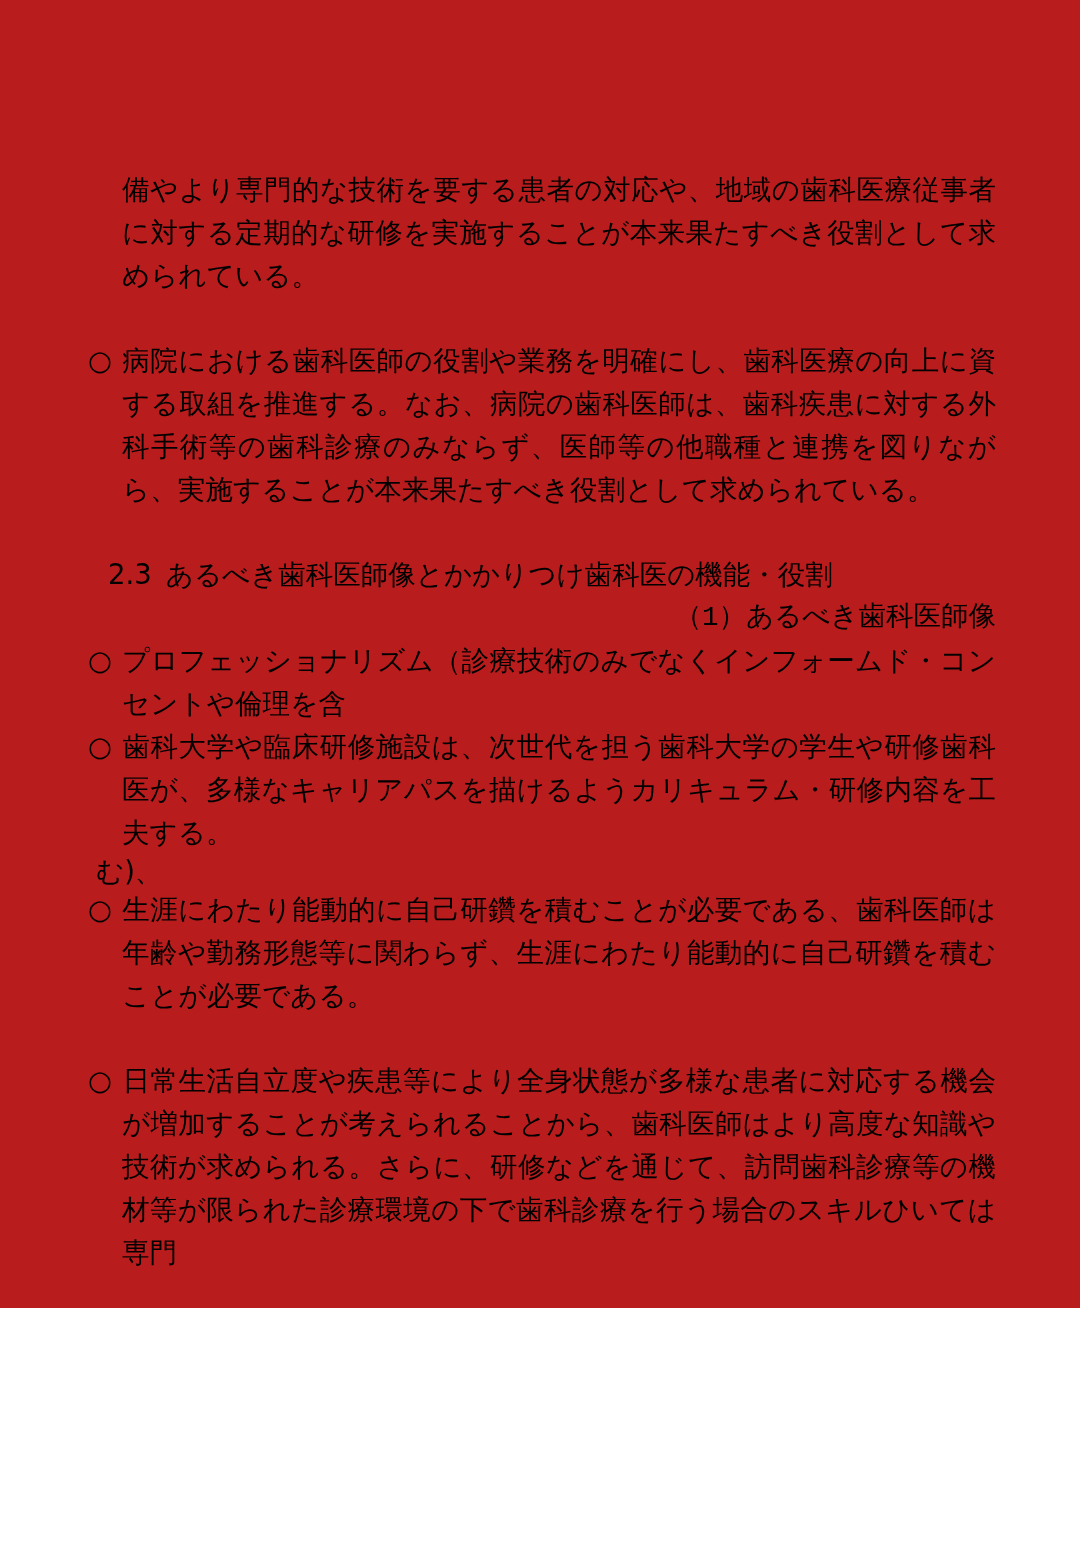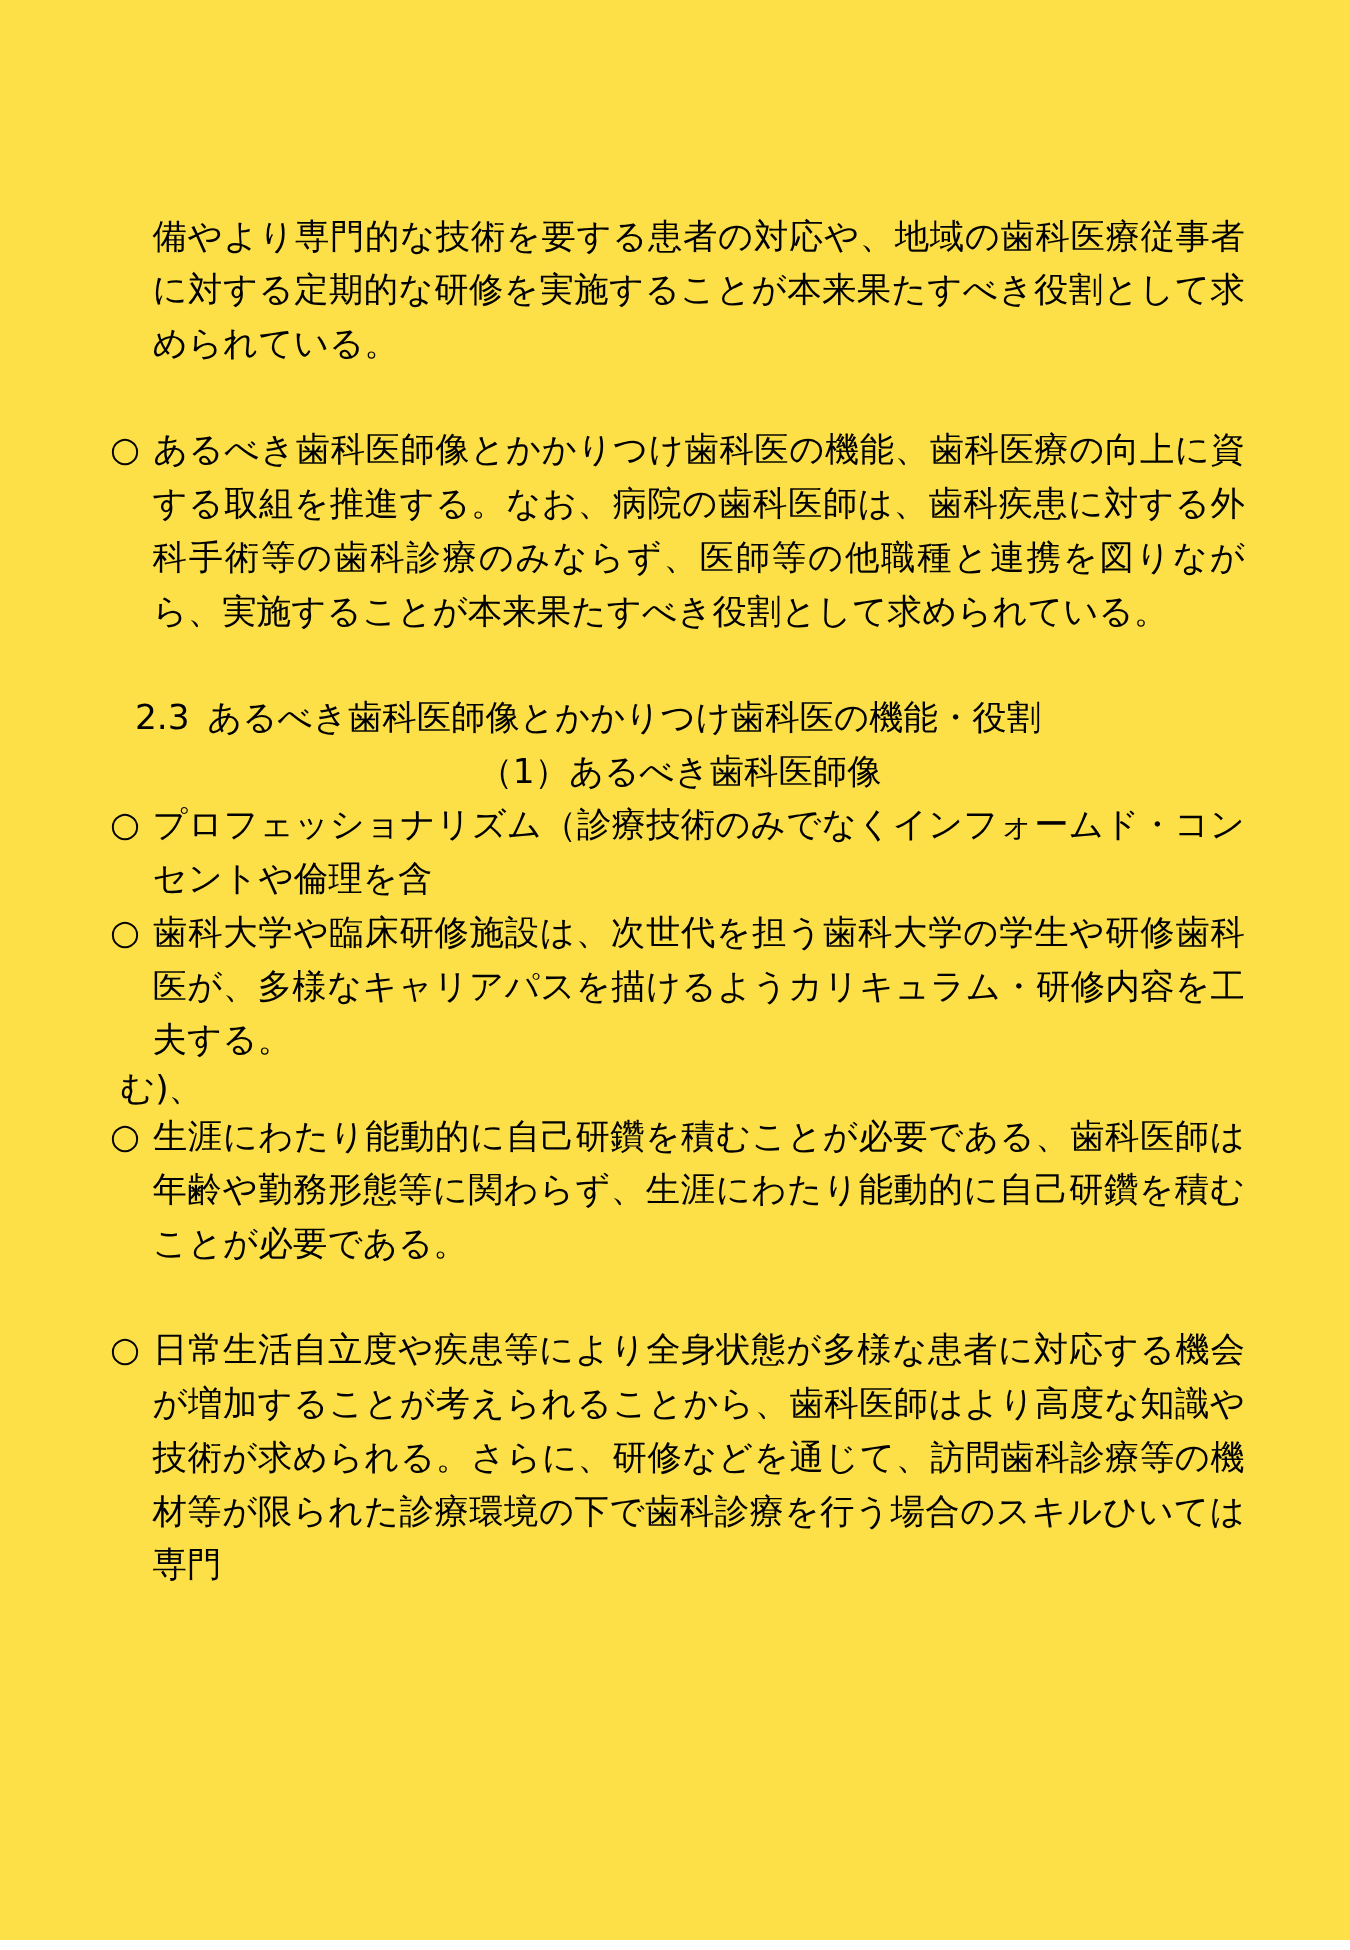--- a/index.html
+++ b/index.html
@@ -5,23 +5,23 @@
 <style>
   html, body {
     margin: 0;
     padding: 0;
     background: #ffffff;
   }
 
   .page {
     position: relative;
     width: 1080px;
-    height: 1552px;
+    height: 1308px;
     margin: 0 auto;
-    background: #fde047;
+    background: #b91c1c;
     overflow: hidden;
     font-family: "DejaVu Sans", "Liberation Sans", sans-serif;
     color: #000000;
     box-sizing: border-box;
   }
 
   .doc-body {
     position: absolute;
     left: 88px;
     top: 168px;
@@ -63,22 +63,23 @@
     font-size: 27.5px;
     line-height: 43px;
     text-align: left;
     margin-left: 20px;
   }
   .heading-num .h-label { margin-right: 14px; }
 
   .heading-paren {
     font-size: 27.5px;
     line-height: 43px;
-    text-align: center;
+    text-align: right;
     padding-left: 4px;
+    font-family: Liberation Mono, monospace;
   }
 
   
   .wrap-tight {
     font-size: 27.5px;
     line-height: 34px;
     padding-left: 8px;
     text-align: left;
   }
 
@@ -96,21 +97,21 @@
 <body>
 
 <div class="page">
   <div class="doc-body">
 
     <div class="para cont no-justify">
       <span>備やより専門的な技術を要する患者の対応や、地域の歯科医療従事者に対する定期的な研修を</span><span>実施することが本来果たすべき役割として求められている。</span>
     </div>
 
     <div class="para bullet spaced no-justify">
-      <span class="marker">○</span><span>あるべき歯科医師像とかかりつけ歯科医の機能、歯科医療の向上に資する取組を推進する。</span><span>なお、病院の歯科医師は、歯科疾患に対する外科手術等の歯科診療のみならず、医師等の他職</span><span>種と連携を図りながら、実施することが本来果たすべき役割として求められている。</span>
+      <span class="marker">○</span><span>病院における歯科医師の役割や業務を明確にし、歯科医療の向上に資する取組を推進する。</span><span>なお、病院の歯科医師は、歯科疾患に対する外科手術等の歯科診療のみならず、医師等の他職</span><span>種と連携を図りながら、実施することが本来果たすべき役割として求められている。</span>
     </div>
 
     <div class="heading-num spaced" style="margin-top:42px;">
       <span class="h-label">2.3</span><span>あるべき歯科医師像とかかりつけ歯科医の機能・役割</span>
     </div>
 
     <div class="heading-paren">（1）あるべき歯科医師像</div>
 
     <div class="para bullet spaced no-justify">
       <span class="marker">○</span><span>プロフェッショナリズム（診療技術のみでなくインフォームド・コンセントや倫理を含</span>

